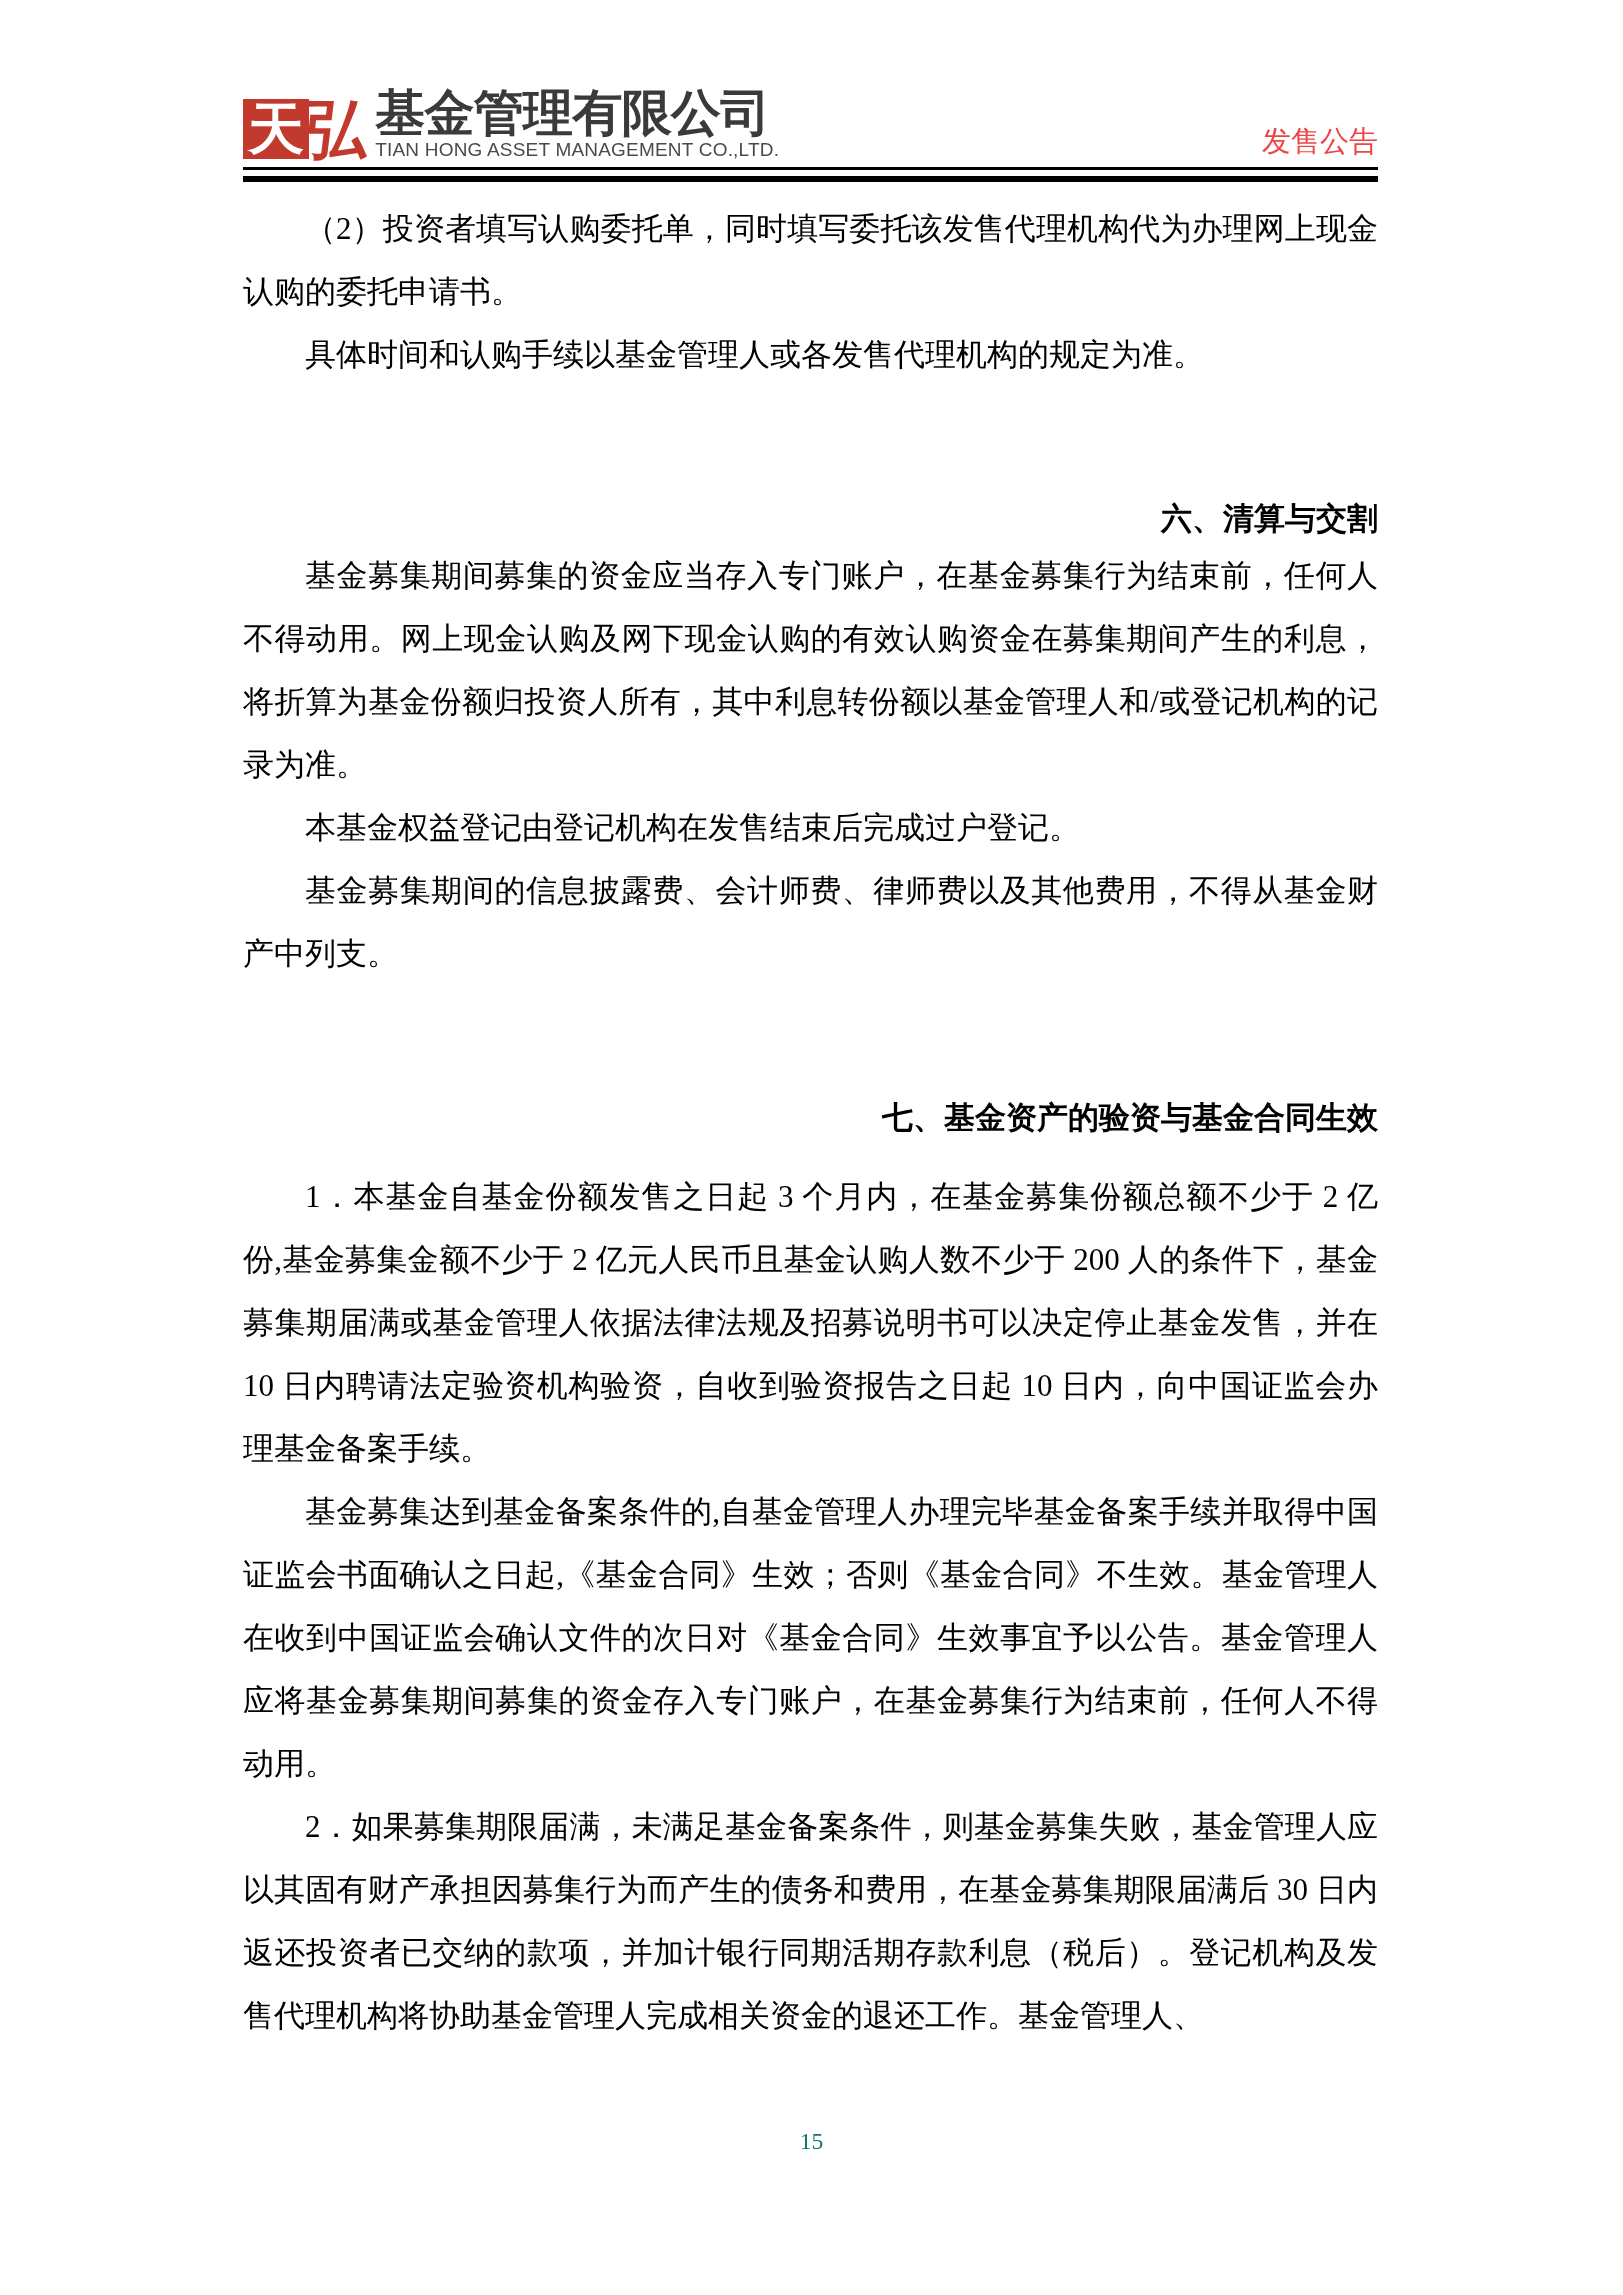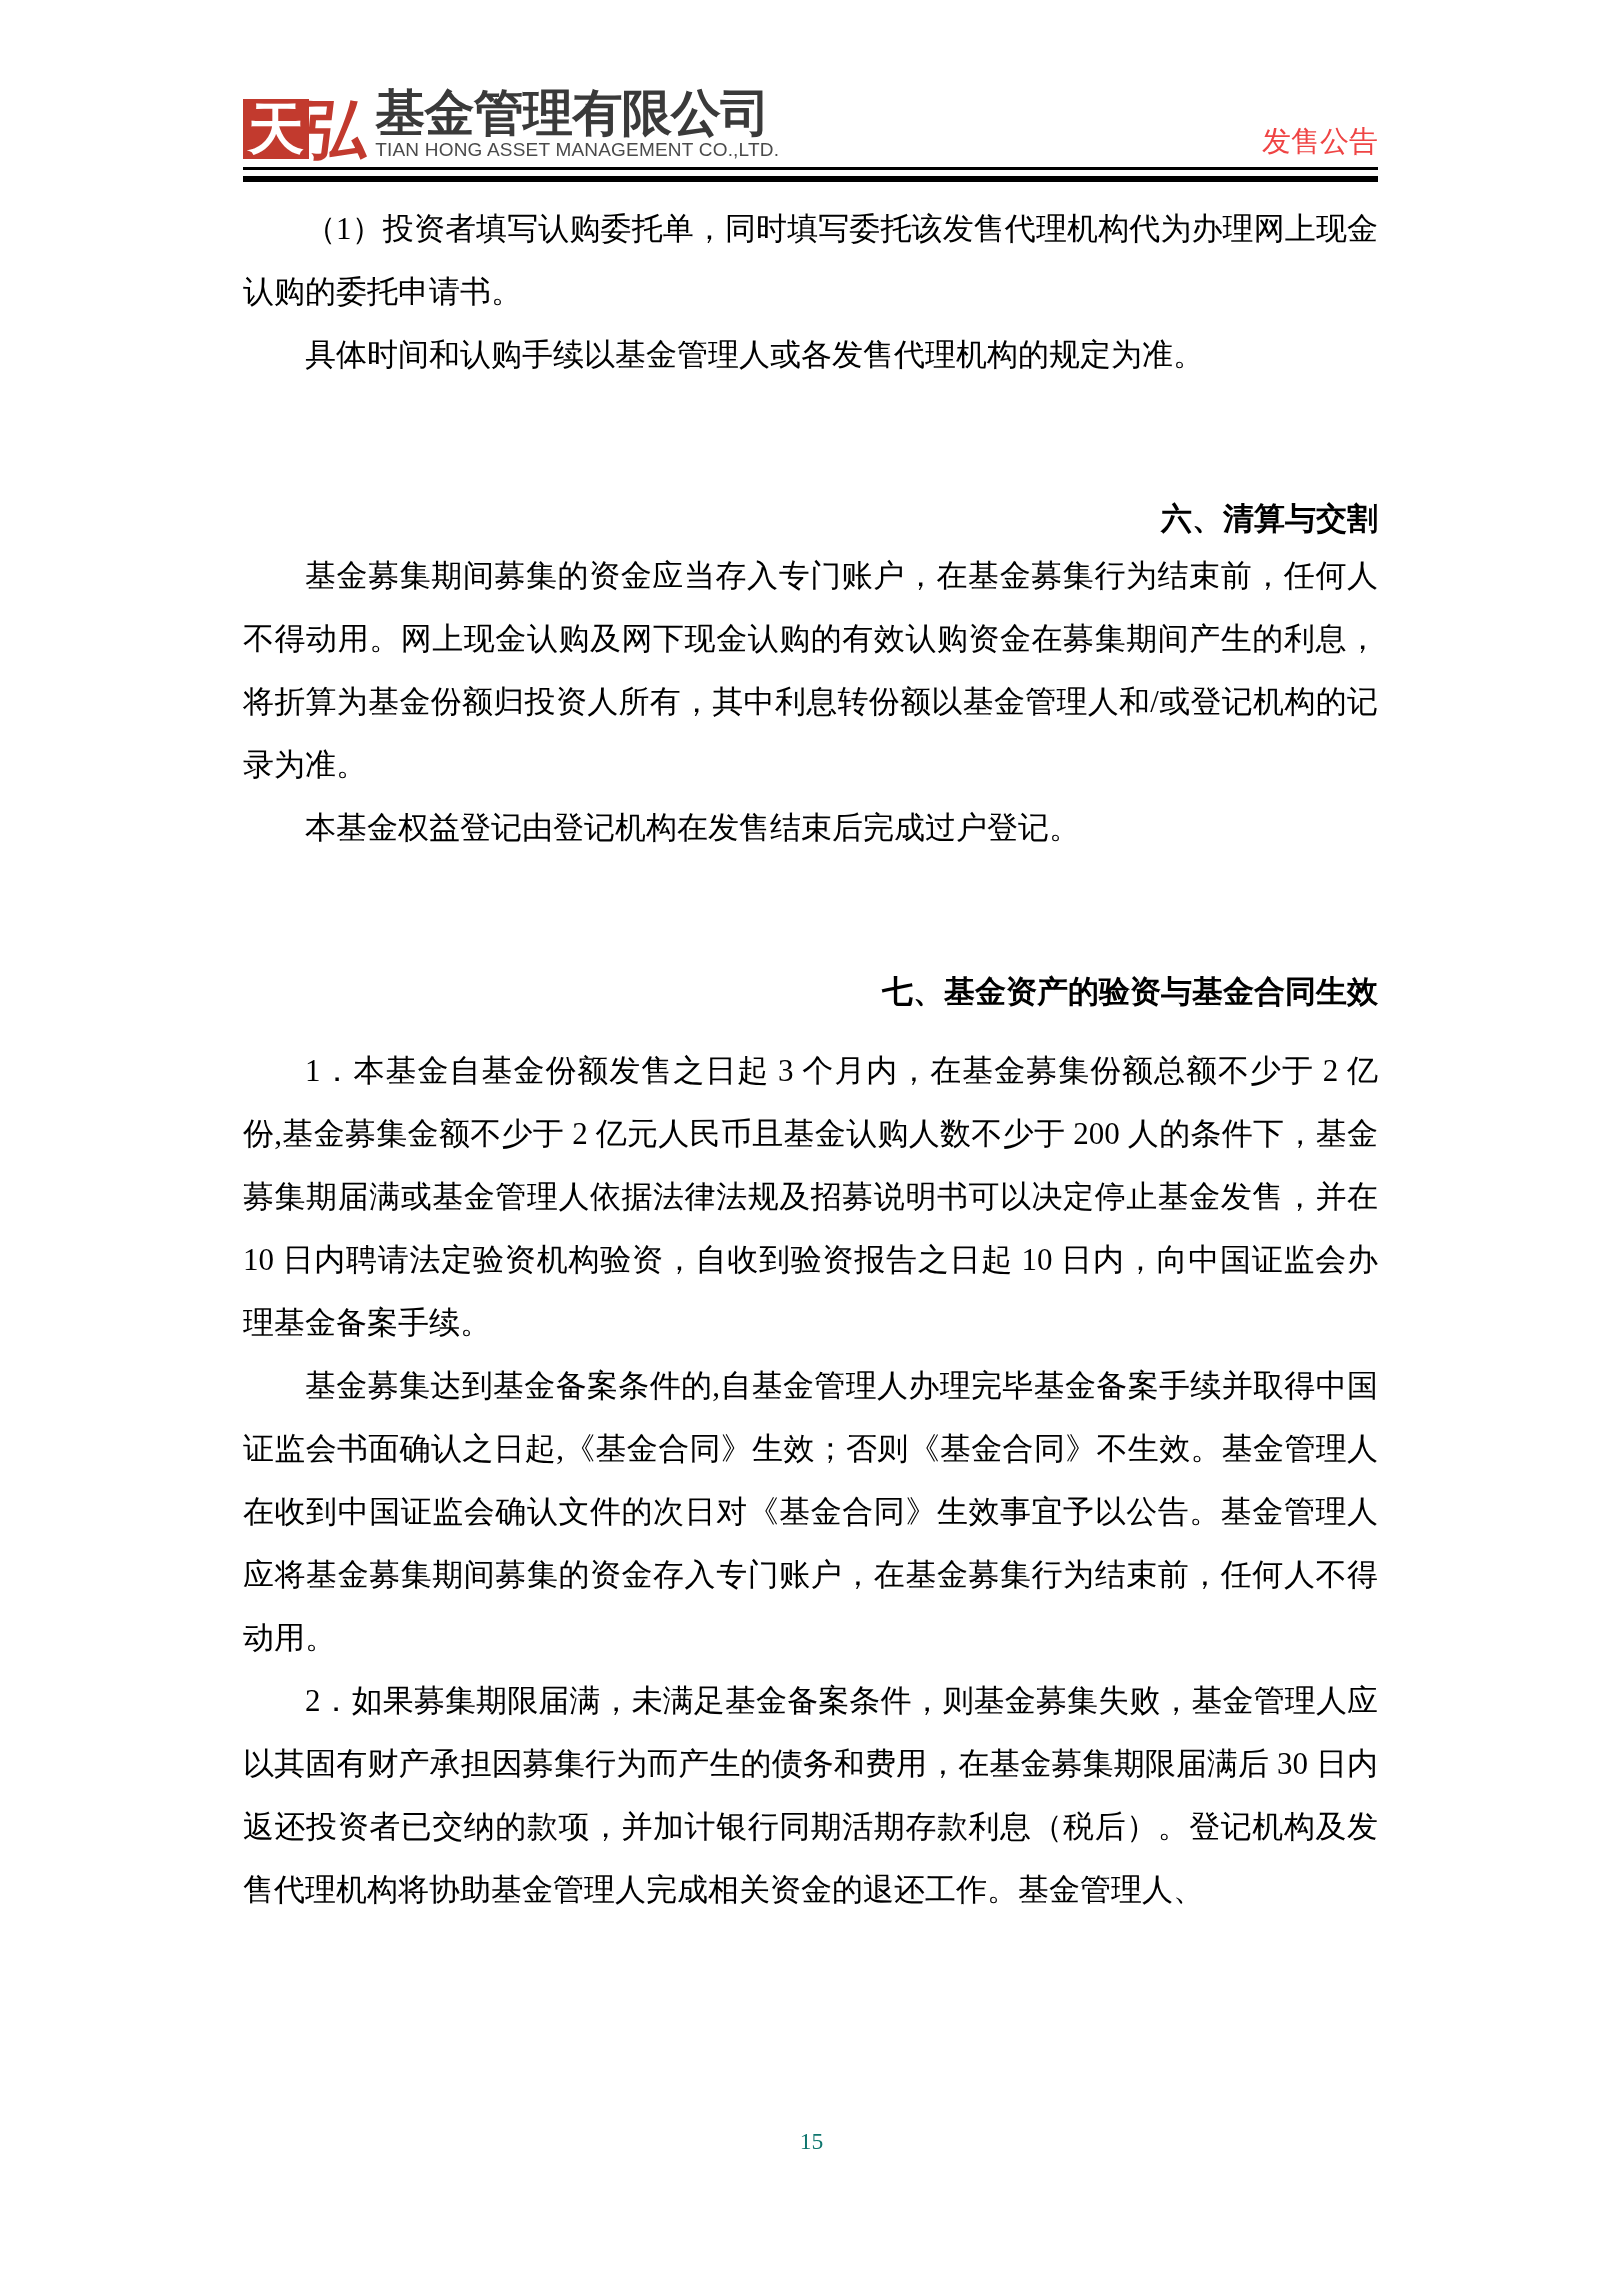--- a/index.html
+++ b/index.html
@@ -150,26 +150,27 @@
           <div class="logo-en">TIAN HONG ASSET MANAGEMENT CO.,LTD.</div>
         </div>
       </div>
       <div class="doc-type">发售公告</div>
     </div>
     <div class="rule-thin"></div>
     <div class="rule-thick"></div>
   </div>
 
   <div class="content">
-    <p>（1）投资者填写认购委托单，同时填写委托该发售代理机构代为办理网上现金认购的委托申请书。</p>
+    <p>（2）投资者填写认购委托单，同时填写委托该发售代理机构代为办理网上现金认购的委托申请书。</p>
     <p>具体时间和认购手续以基金管理人或各发售代理机构的规定为准。</p>
 
     <div class="sec-heading">六、清算与交割</div>
     <p class="after-h6">基金募集期间募集的资金应当存入专门账户，在基金募集行为结束前，任何人不得动用。网上现金认购及网下现金认购的有效认购资金在募集期间产生的利息，将折算为基金份额归投资人所有，其中利息转份额以基金管理人和/或登记机构的记录为准。</p>
     <p>本基金权益登记由登记机构在发售结束后完成过户登记。</p>
+    <p>基金募集期间的信息披露费、会计师费、律师费以及其他费用，不得从基金财产中列支。</p>
 
     <div class="sec-heading">七、基金资产的验资与基金合同生效</div>
     <p class="after-h7">1．本基金自基金份额发售之日起 3 个月内，在基金募集份额总额不少于 2 亿份,基金募集金额不少于 2 亿元人民币且基金认购人数不少于 200 人的条件下，基金募集期届满或基金管理人依据法律法规及招募说明书可以决定停止基金发售，并在 10 日内聘请法定验资机构验资，自收到验资报告之日起 10 日内，向中国证监会办理基金备案手续。</p>
     <p>基金募集达到基金备案条件的,自基金管理人办理完毕基金备案手续并取得中国证监会书面确认之日起,《基金合同》生效；否则《基金合同》不生效。基金管理人在收到中国证监会确认文件的次日对《基金合同》生效事宜予以公告。基金管理人应将基金募集期间募集的资金存入专门账户，在基金募集行为结束前，任何人不得动用。</p>
     <p>2．如果募集期限届满，未满足基金备案条件，则基金募集失败，基金管理人应以其固有财产承担因募集行为而产生的债务和费用，在基金募集期限届满后 30 日内返还投资者已交纳的款项，并加计银行同期活期存款利息（税后）。登记机构及发售代理机构将协助基金管理人完成相关资金的退还工作。基金管理人、</p>
   </div>
 
   <div class="page-num">15</div>
 
 </div>

